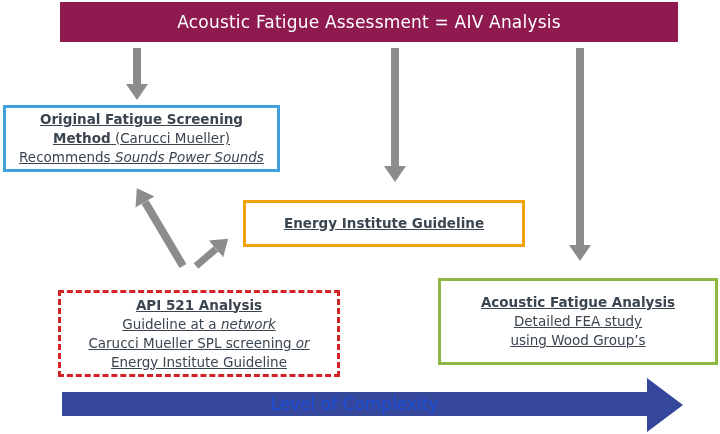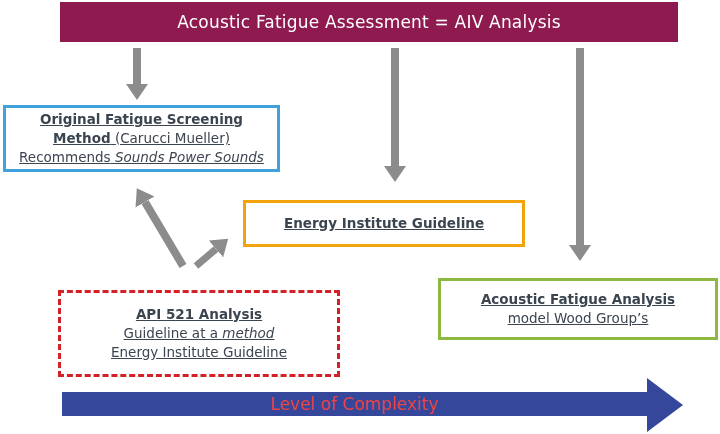--- a/index.html
+++ b/index.html
@@ -49,34 +49,34 @@
   }
   #box-energy {
     left: 243px; top: 200px; width: 282px; height: 47px;
     border: 3px solid #F0A30A;
   }
   #box-api521 {
     left: 58px; top: 290px; width: 282px; height: 87px;
     border: 3px dashed #D42027;
   }
   #box-acoustic {
-    left: 438px; top: 278px; width: 280px; height: 62px;
+    left: 438px; top: 278px; width: 280px; height: 87px;
     border: 3px solid #8DB842;
     justify-content: center;
   }
 
   
   #gray-arrows, #complexity-arrow-svg {
     left: 0; top: 0;
     pointer-events: none;
   }
 
   #complexity-label {
     left: 62px; top: 392px; width: 585px; height: 24px;
-    color: #ef4444;
+    color: #1d4ed8;
     display: flex; align-items: center; justify-content: center;
     font-size: 17px;
   }
 </style>
 </head>
 <body>
 
 <div id="canvas">
 
   <div id="header-banner" class="abs">
@@ -111,30 +111,35 @@
       <b>Energy Institute Guideline</b>
     </div>
   </div>
 
   <div id="box-api521" class="dbox abs">
     <div>
       <b>API 521 Analysis</b>
     </div>
     <div>
       <span>Guideline at a</span>
-      <span class="it">method</span>
+      <span class="it">network</span>
+    </div>
+    <div>
+      <span>Carucci Mueller SPL screening</span>
+      <span class="it">or</span>
     </div>
     <div>Energy Institute Guideline</div>
   </div>
 
   <div id="box-acoustic" class="dbox abs">
     <div>
       <b>Acoustic Fatigue Analysis</b>
     </div>
-    <div>model Wood Group’s</div>
+    <div>Detailed FEA study</div>
+    <div>using Wood Group’s</div>
   </div>
 
   <svg id="complexity-arrow-svg" class="abs" width="720" height="434" viewBox="0 0 720 434">
     <polygon points="62,392 647,392 647,378 683,405 647,432 647,416 62,416" fill="#35479B"></polygon>
   </svg>
   <div id="complexity-label" class="abs">Level of Complexity</div>
 
 </div>
 
 </body></html>

